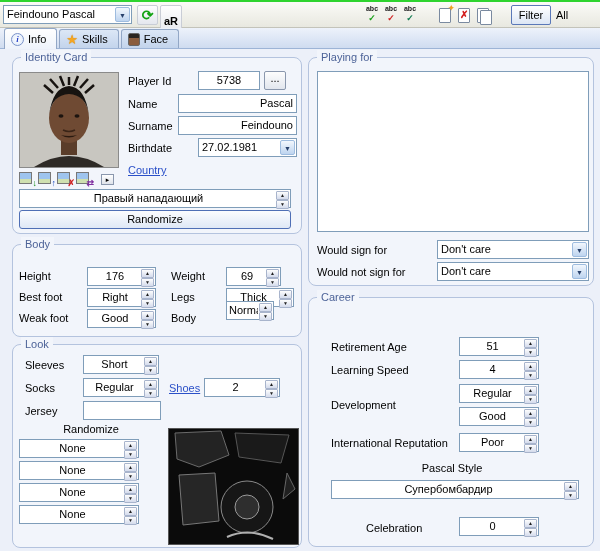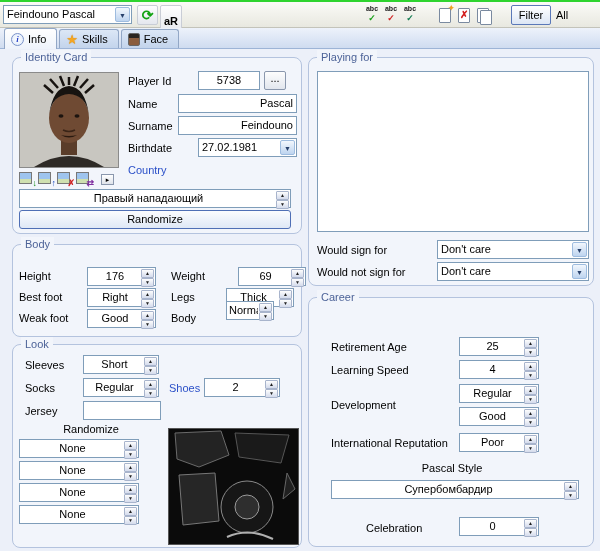--- a/index.html
+++ b/index.html
@@ -39,21 +39,21 @@
              font:italic bold 9px "Liberation Serif",serif; text-align:center; line-height:11px; }
   .ic-star { color:#f5a623; font-size:13px; line-height:13px; text-shadow:0 0 1px #b97700; font-style:normal; }
   .ic-face { display:inline-block; width:12px; height:13px; border-radius:2px; border:1px solid #666;
              background:linear-gradient(#2a2520 0 35%, #8a5d3e 35% 100%); }
 
   
   .gb { position:absolute; border:1px solid #b4c3de; border-radius:8px; background:#f2f5fb; }
   .gb-title { position:absolute; top:-8px; left:8px; padding:0 4px; background:#f2f5fb;
               color:#4d6398; line-height:14px; white-space:nowrap; }
   .lbl { position:absolute; line-height:13px; white-space:nowrap; }
-  .link { color:#2b50c8; cursor:pointer; }
+  .link { color:#2b50c8; text-decoration:underline; cursor:pointer; }
   .center { text-align:center; }
 
   
   .field { position:absolute; background:#fff; border:1px solid #7f9db9; height:19px; line-height:17px; padding:0 3px; }
   .combo { position:absolute; background:#fff; border:1px solid #7f9db9; height:19px; }
   .combo .cval { position:absolute; left:3px; right:17px; top:0; bottom:0; line-height:17px; white-space:nowrap; overflow:hidden; }
   .combo .arr { position:absolute; top:1px; right:1px; bottom:1px; width:15px; font-size:7px; line-height:15px; text-align:center;
                 color:#27406b; background:linear-gradient(#f2f7fd,#bed4ef); border:1px solid #9ebcdf; border-radius:2px; font-style:normal; }
   .spin { position:absolute; background:#fff; border:1px solid #7f9db9; height:19px; }
   .spin .sval { position:absolute; left:2px; right:15px; top:0; bottom:0; text-align:center; line-height:17px; white-space:nowrap; overflow:hidden; }
@@ -203,21 +203,21 @@
 
     <span class="lbl" style="left:6px;top:25px;">Height</span>
     <div class="spin" style="left:74px;top:22px;width:69px;">
       <span class="sval">176</span>
       <span class="sbtns">
           <b>▲</b>
           <b>▼</b>
         </span>
     </div>
     <span class="lbl" style="left:158px;top:25px;">Weight</span>
-    <div class="spin" style="left:213px;top:22px;width:68px;margin-left:12px;">
+    <div class="spin" style="left:213px;top:22px;width:55px;">
       <span class="sval">69</span>
       <span class="sbtns">
           <b>▲</b>
           <b>▼</b>
         </span>
     </div>
 
     <span class="lbl" style="left:6px;top:46px;">Best foot</span>
     <div class="spin" style="left:74px;top:43px;width:69px;">
       <span class="sval">Right</span>
@@ -346,21 +346,21 @@
       <span class="cval">Don't care</span>
       <i class="arr">▼</i>
     </div>
   </div>
 
   <div class="gb" style="left:308px;top:297px;width:286px;height:250px;">
     <span class="gb-title">Career</span>
 
     <span class="lbl" style="left:22px;top:43px;">Retirement Age</span>
     <div class="spin" style="left:150px;top:39px;width:80px;">
-      <span class="sval">25</span>
+      <span class="sval">51</span>
       <span class="sbtns">
           <b>▲</b>
           <b>▼</b>
         </span>
     </div>
 
     <span class="lbl" style="left:22px;top:66px;">Learning Speed</span>
     <div class="spin" style="left:150px;top:62px;width:80px;">
       <span class="sval">4</span>
       <span class="sbtns">

